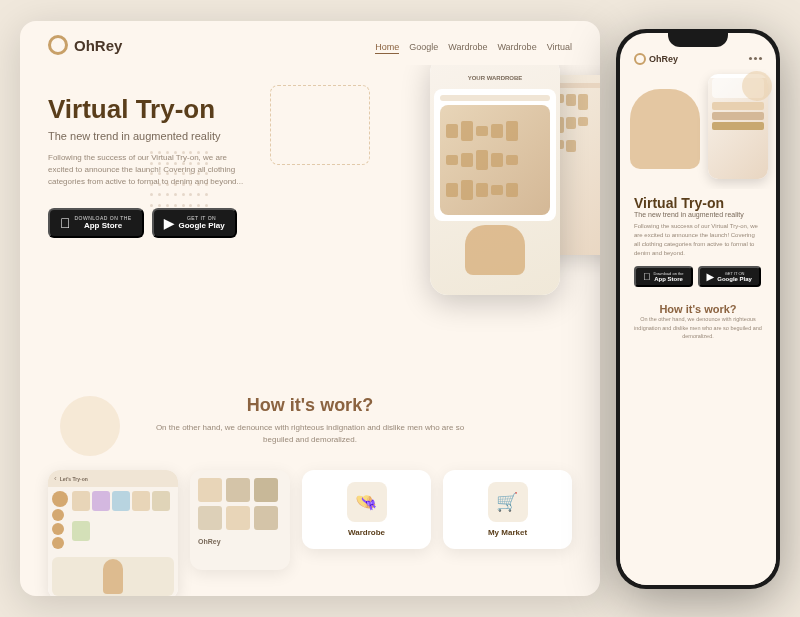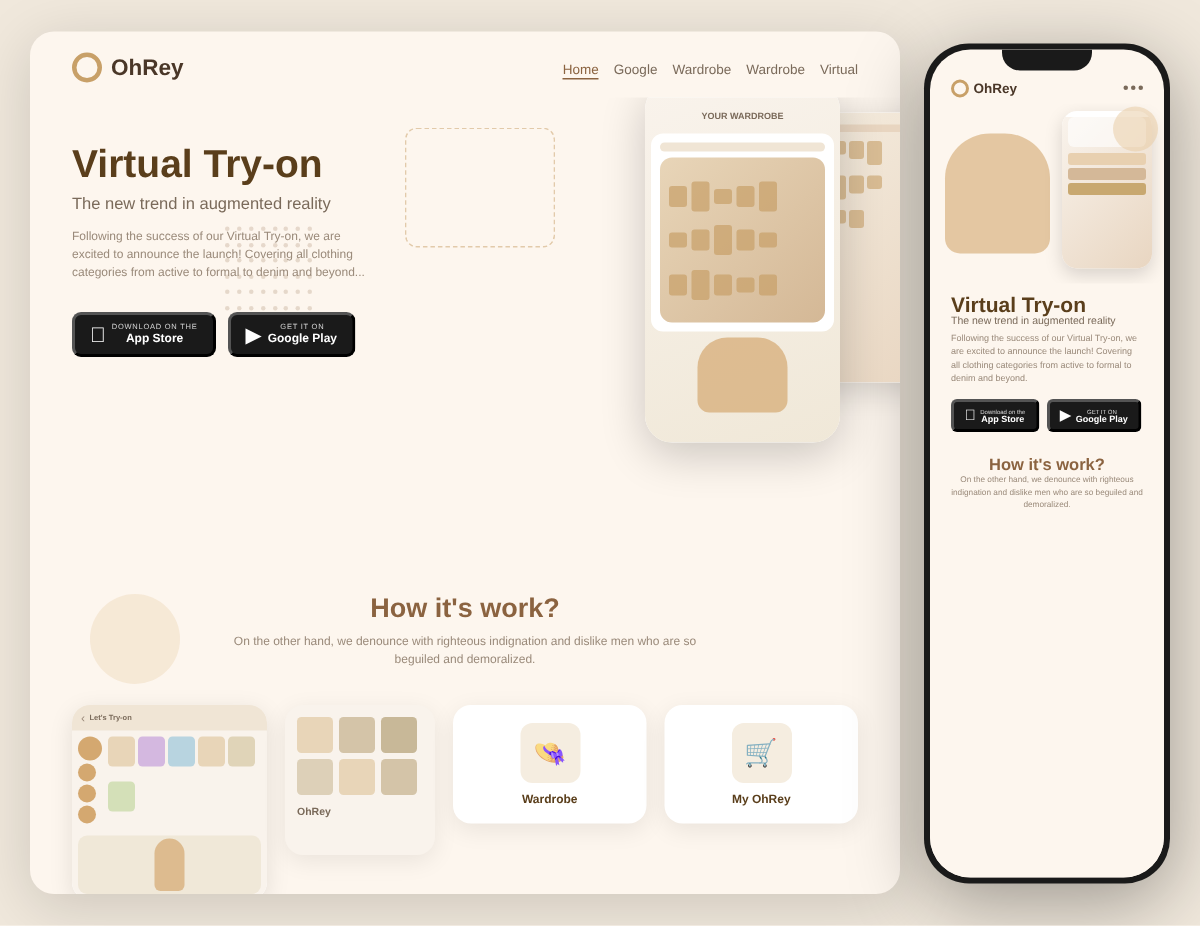--- a/index.html
+++ b/index.html
@@ -792,21 +792,21 @@
         <div class="feature-icon-box">
           <span>👒</span>
         </div>
         <span class="feature-label">Wardrobe</span>
       </div>
 
       <div class="feature-card">
         <div class="feature-icon-box">
           <span>🛒</span>
         </div>
-        <span class="feature-label">My OhRey</span>
+        <span class="feature-label">My Market</span>
       </div>
     </div>
 
   </div>
 
   <div class="mobile-mockup">
     <div class="mobile-screen">
       <div class="mobile-notch"></div>
 
       <div class="mobile-nav">

